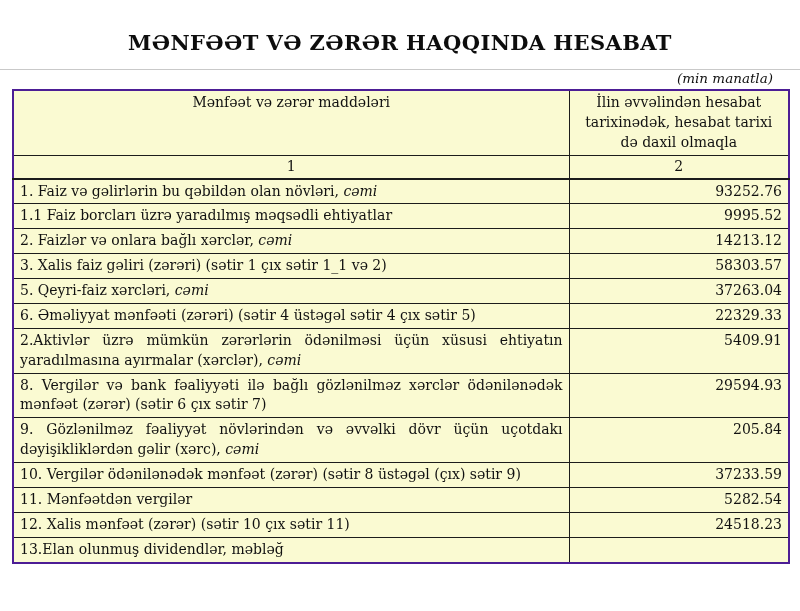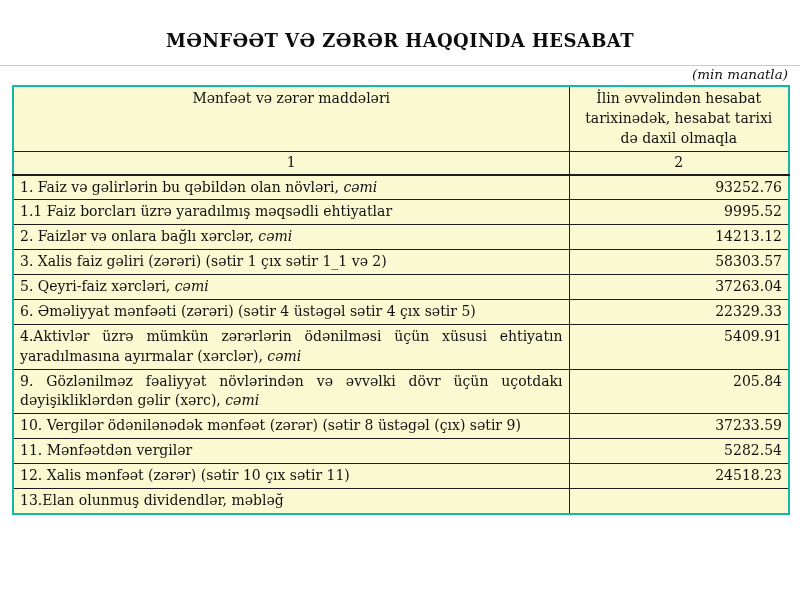--- a/index.html
+++ b/index.html
@@ -8,35 +8,35 @@
     height: 611px;
     background: #ffffff;
     font-family: "DejaVu Serif", "Liberation Serif", serif;
     color: #111;
     overflow: hidden;
     box-sizing: border-box;
   }
   .title {
     text-align: center;
     font-weight: bold;
-    font-size: 18px;
+    font-size: 21px;
     letter-spacing: 0.4px;
     padding-top: 30px;
     color: #0d0d0d;
   }
   .rule {
     border: none;
     border-top: 1px solid #c9c9c9;
     margin: 14px 0 0 0;
   }
   .unit-note {
     text-align: right;
     font-style: italic;
     font-size: 13.5px;
-    padding-right: 12px;
+    padding-right: 27px;
     margin-top: 0px;
     line-height: 17px;
   }
   table.report {
     border-collapse: collapse;
     margin-left: 12px;
     margin-top: 2px;
     width: 776px;
     table-layout: fixed;
   }
@@ -44,21 +44,21 @@
     border: 1px solid #1c1c1c;
     background: #fafad2;
     font-size: 14px;
     font-weight: normal;
     line-height: 1.42;
     padding: 2px 6px;
     vertical-align: top;
     box-sizing: border-box;
     overflow: hidden;
   }
-  table.report { border: 2px solid #14b8a6; }
+  table.report { border: 2px solid #4c1d95; }
   col.c1 { width: 556px; }
   col.c2 { width: 220px; }
   th.hdr {
     text-align: center;
     vertical-align: middle;
     height: 64px;
     padding: 2px 8px;
   }
   tr.idx td {
     text-align: center;
@@ -112,22 +112,26 @@
     </tr>
     <tr>
       <td class="lbl"><span>5. Qeyri-faiz xərcləri, </span><span class="it">cəmi</span></td>
       <td class="val">37263.04</td>
     </tr>
     <tr>
       <td class="lbl"><span>6. Əməliyyat mənfəəti (zərəri) (sətir 4 üstəgəl sətir 4 çıx sətir 5)</span></td>
       <td class="val">22329.33</td>
     </tr>
     <tr>
-      <td class="lbl just"><span>4.Aktivlər üzrə mümkün zərərlərin ödənilməsi üçün xüsusi ehtiyatın yaradılmasına ayırmalar (xərclər), </span><span class="it">cəmi</span></td>
+      <td class="lbl just"><span>2.Aktivlər üzrə mümkün zərərlərin ödənilməsi üçün xüsusi ehtiyatın yaradılmasına ayırmalar (xərclər), </span><span class="it">cəmi</span></td>
       <td class="val">5409.91</td>
+    </tr>
+    <tr>
+      <td class="lbl just"><span>8. Vergilər və bank fəaliyyəti ilə bağlı gözlənilməz xərclər ödənilənədək mənfəət (zərər) (sətir 6 çıx sətir 7)</span></td>
+      <td class="val">29594.93</td>
     </tr>
     <tr>
       <td class="lbl just"><span>9. Gözlənilməz fəaliyyət növlərindən və əvvəlki dövr üçün uçotdakı dəyişikliklərdən gəlir (xərc), </span><span class="it">cəmi</span></td>
       <td class="val">205.84</td>
     </tr>
     <tr>
       <td class="lbl"><span>10. Vergilər ödənilənədək mənfəət (zərər) (sətir 8 üstəgəl (çıx) sətir 9)</span></td>
       <td class="val">37233.59</td>
     </tr>
     <tr>

